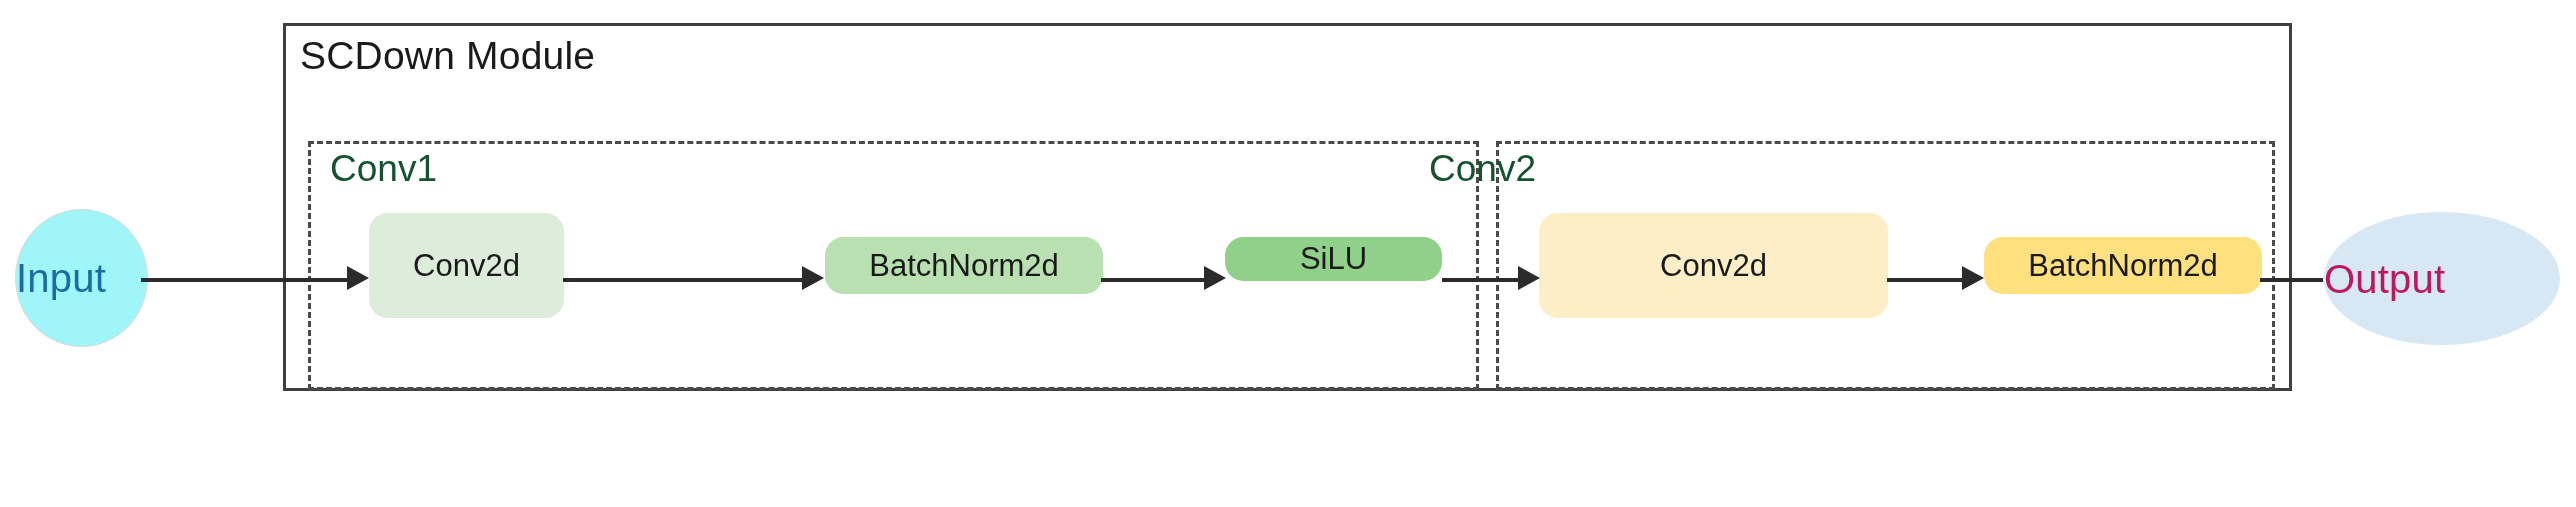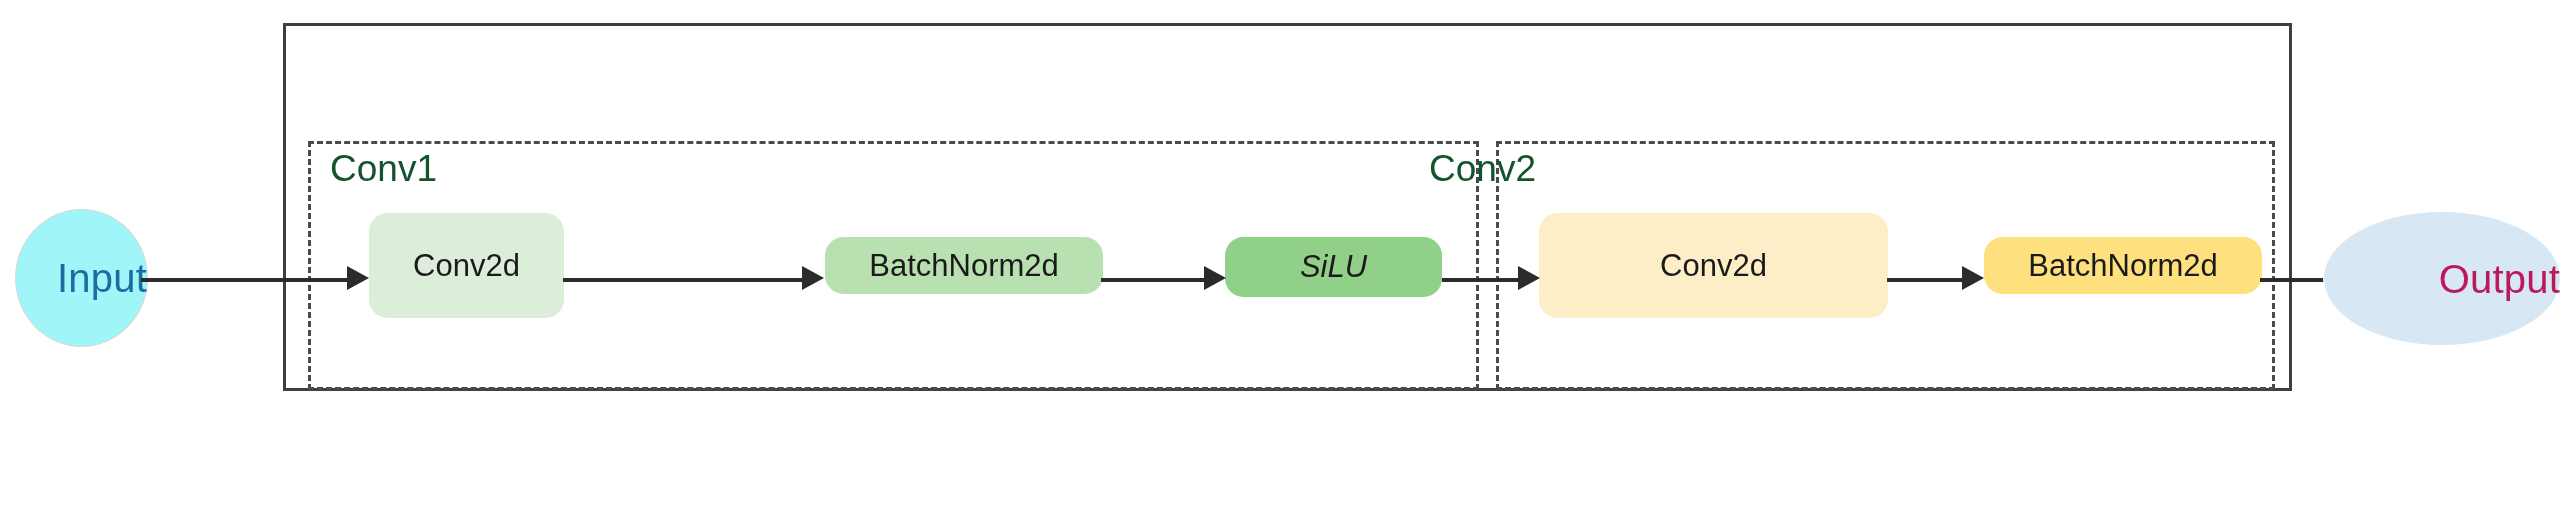--- a/index.html
+++ b/index.html
@@ -2,21 +2,21 @@
 <html style="font-size:13.5px"><head>
 <meta charset="utf-8">
 <style>
   html,body{margin:0;padding:0;background:#ffffff;}
   body{width:2576px;height:508px;position:relative;overflow:hidden;
        font-family:"Liberation Sans","DejaVu Sans",sans-serif;}
 
   .canvas{position:absolute;inset:0;}
 
   
-  .ellipse{position:absolute;display:flex;align-items:center;justify-content:flex-end;
+  .ellipse{position:absolute;display:flex;align-items:center;justify-content:flex-start;
            border-radius:50%;text-align:center;line-height:1;}
   #input-node{left:15px;top:209px;width:131px;height:136px;
               background:#9ff5f7;border:0.8px solid #d9d9d9;}
   #output-node{left:2323px;top:211px;width:236px;height:133px;
                background:#d7e8f4;border:0.8px solid #ffffff;}
   .ellipse-label{font-size:40px;color:#1b6ca0;letter-spacing:0.2px;}
   #output-node .ellipse-label{color:#be185d;}
 
   
   #module-box{position:absolute;left:283px;top:23px;width:2009px;height:368px;
@@ -34,21 +34,21 @@
   #conv2-title{left:1429px;top:148px;}
 
   
   .block{position:absolute;box-sizing:border-box;display:flex;flex-direction:column;
          align-items:center;justify-content:center;border-radius:18.5px;
          color:#1a1a1a;text-align:center;line-height:1.16;}
   .block .l1{font-size:31px;white-space:nowrap;}
   .block .l2{font-size:31px;white-space:nowrap;}
   #block-conv2d-1{left:369px;top:213px;width:195px;height:105px;background:#dcedd9;}
   #block-bn-1{left:825px;top:237px;width:278px;height:57px;background:#b8e0b0;}
-  #block-silu{left:1225px;top:237px;width:217px;height:60px;background:#91d088;font-style:italic;}
+  #block-silu{left:1225px;top:237px;width:217px;height:44px;background:#91d088;}
   #block-conv2d-2{left:1539px;top:213px;width:349px;height:105px;background:#fdeec7;}
   #block-bn-2{left:1984px;top:237px;width:278px;height:57px;background:#fee07f;}
 
   
   .arrow{position:absolute;height:0;border-top:4.2px solid #2b2b2b;}
   .arrowhead{position:absolute;width:0;height:0;
              border-top:12.6px solid transparent;border-bottom:12.6px solid transparent;
              border-left:22px solid #2b2b2b;}
 
   .a1{left:141px;top:278px;width:212px;}
@@ -67,20 +67,21 @@
 </head>
 <body>
 
 <div class="canvas">
 
   <div class="ellipse" id="input-node">
     <span class="ellipse-label">Input</span>
   </div>
 
   <div id="module-box"></div>
+  <div id="module-title">SCDown Module</div>
 
   <div class="dashed-group" id="conv1-group"></div>
   <div class="group-title" id="conv1-title">Conv1</div>
 
   <div class="dashed-group" id="conv2-group"></div>
   <div class="group-title" id="conv2-title">Conv2</div>
 
   <div class="block" id="block-conv2d-1">
     <span class="l1">Conv2d</span>
   </div>

